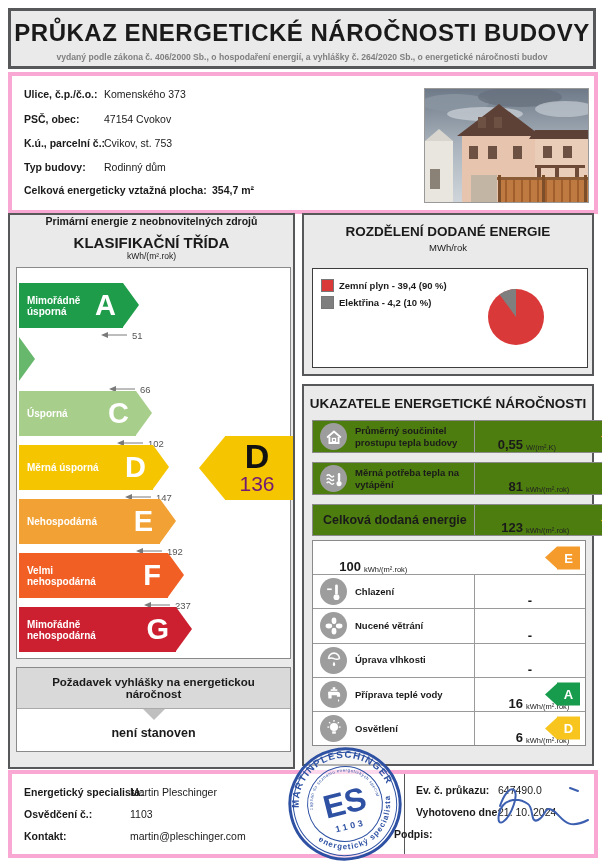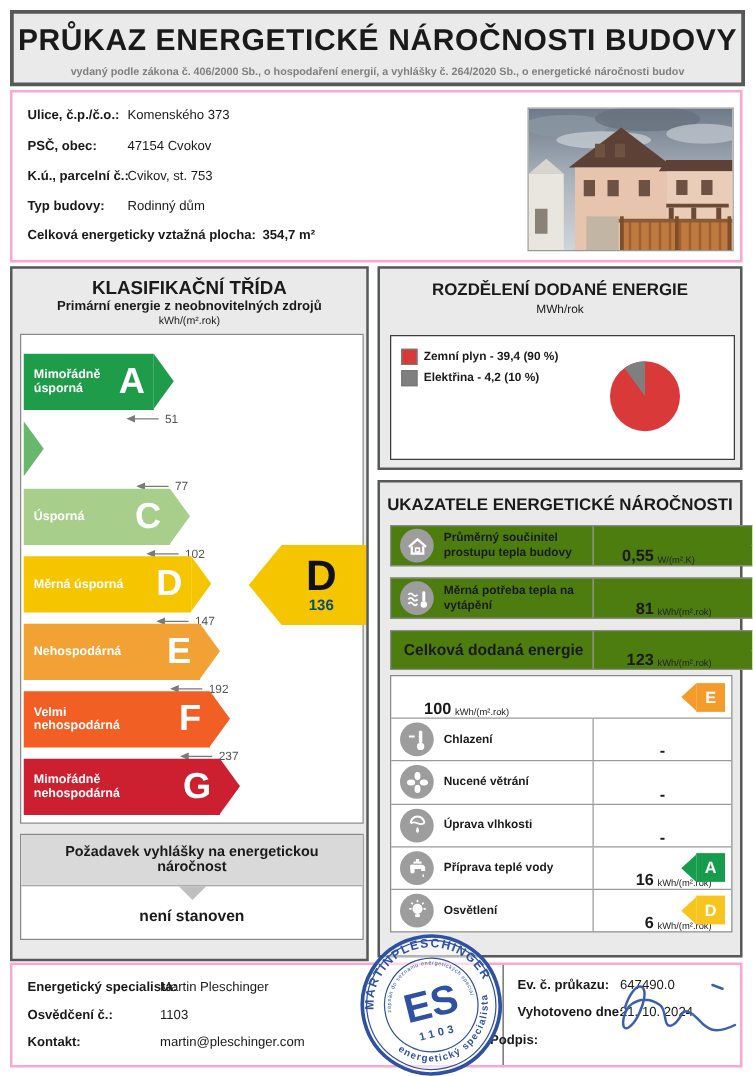--- a/index.html
+++ b/index.html
@@ -1,20 +1,20 @@
 <!DOCTYPE html>
 <html><head>
 <meta charset="utf-8">
 <style>
   html,body{margin:0;padding:0;background:#fff;}
   .page{position:relative;width:602px;height:861px;background:#fff;
         font-family:"Liberation Sans",sans-serif;color:#1a1a1a;overflow:hidden;}
   .abs{position:absolute;}
   .panel{position:absolute;border:2px solid #57585a;background:#eaeaea;}
-  .whitebox{position:absolute;border:2px solid #f9a8d4;background:#fff;}
+  .whitebox{position:absolute;border:4px solid #f9a8d4;background:#fff;}
   .ctr{text-align:center;}
   
   .h-title{font-size:24px;font-weight:bold;letter-spacing:.5px;padding-top:8px;}
   .h-sub{font-size:8.6px;font-weight:bold;color:#7f7f7f;padding-top:5px;}
   
   .b-label{position:absolute;left:12px;font-size:10.5px;font-weight:bold;}
   .b-value{position:absolute;left:92px;font-size:10.5px;}
   
   .c-title{font-size:15px;font-weight:bold;padding-top:7px;}
   .c-sub{font-size:10.5px;font-weight:bold;}
@@ -29,21 +29,21 @@
                font-size:29px;font-weight:bold;color:#fff;}
   .band-tip{width:0;height:0;border-top:22.5px solid transparent;
             border-bottom:22.5px solid transparent;border-left:16px solid #000;}
   .thresh{position:absolute;display:flex;align-items:center;height:10px;}
   .thresh span{font-size:9.5px;color:#555;margin-left:5px;}
   .current{position:absolute;left:182px;top:168px;width:94px;height:64px;
            clip-path:polygon(0% 50%,28% 0%,100% 0%,100% 100%,28% 100%);
            display:flex;flex-direction:column;align-items:center;justify-content:center;
            padding-left:22px;box-sizing:border-box;}
   .current b{font-size:34px;line-height:32px;font-weight:bold;color:#111;}
-  .current i{font-style:normal;font-size:12px;font-weight:bold;color:#0c4a6e;}
+  .current i{font-style:normal;font-size:21px;font-weight:normal;color:#701a75;}
   .reqbox{position:absolute;left:6px;top:452px;width:273px;height:83px;
           border:1px solid #8a8a8a;background:#fff;}
   .reqhead{position:absolute;left:0;top:0;right:0;height:40px;background:#d9d9d9;
            border-bottom:1px solid #aaa;display:flex;align-items:center;justify-content:center;
            font-size:11.5px;font-weight:bold;text-align:center;padding:0 30px;}
   .reqtri{position:absolute;top:41px;left:50%;margin-left:-11px;width:0;height:0;
           border:11px solid transparent;border-top:11px solid #bfbfbf;border-bottom:0;}
   .reqval{position:absolute;left:0;right:0;top:58px;text-align:center;
           font-size:12.5px;font-weight:bold;}
   
@@ -154,22 +154,22 @@
         </g>
         <rect x="72" y="88" width="91" height="3" fill="#8a5b35"></rect>
         <rect x="73" y="86" width="3" height="27" fill="#7d4e2a"></rect>
         <rect x="117" y="86" width="3" height="27" fill="#7d4e2a"></rect>
         <rect x="159" y="86" width="3" height="27" fill="#7d4e2a"></rect>
       </svg>
     </div>
   </div>
 
   <div class="panel" style="left:8px;top:213px;width:283px;height:552px;">
+    <div class="ctr c-sub">Primární energie z neobnovitelných zdrojů</div>
     <div class="ctr c-title">KLASIFIKAČNÍ TŘÍDA</div>
-    <div class="ctr c-sub">Primární energie z neobnovitelných zdrojů</div>
     <div class="ctr c-unit">kWh/(m².rok)</div>
 
     <div class="scalebox">
 
       <div class="band" style="top:15px;">
         <div class="band-body" style="width: 104px; background-color: rgb(30, 156, 73);">
           <span class="band-label">Mimořádně úsporná</span>
           <span class="band-letter">A</span>
         </div>
         <div class="band-tip" style="border-left-color: rgb(30, 156, 73);"></div>
@@ -183,21 +183,21 @@
       </div>
 
       <div class="band" style="top:69px;">
         <div class="band-tip" style="border-left-color: rgb(103, 183, 108);"></div>
       </div>
       <div class="thresh" style="top:116px;left:92px;">
         <svg width="26" height="8">
             <line x1="6" y1="4" x2="26" y2="4" stroke="#7a7a7a"></line>
             <path d="M0 4 L7 1 L7 7 Z" fill="#7a7a7a"></path>
           </svg>
-        <span>77</span>
+        <span>66</span>
       </div>
 
       <div class="band" style="top:123px;">
         <div class="band-body" style="width: 117px; background-color: rgb(168, 206, 139);">
           <span class="band-label">Úsporná</span>
           <span class="band-letter">C</span>
         </div>
         <div class="band-tip" style="border-left-color: rgb(168, 206, 139);"></div>
       </div>
       <div class="thresh" style="top:170px;left:100px;">

